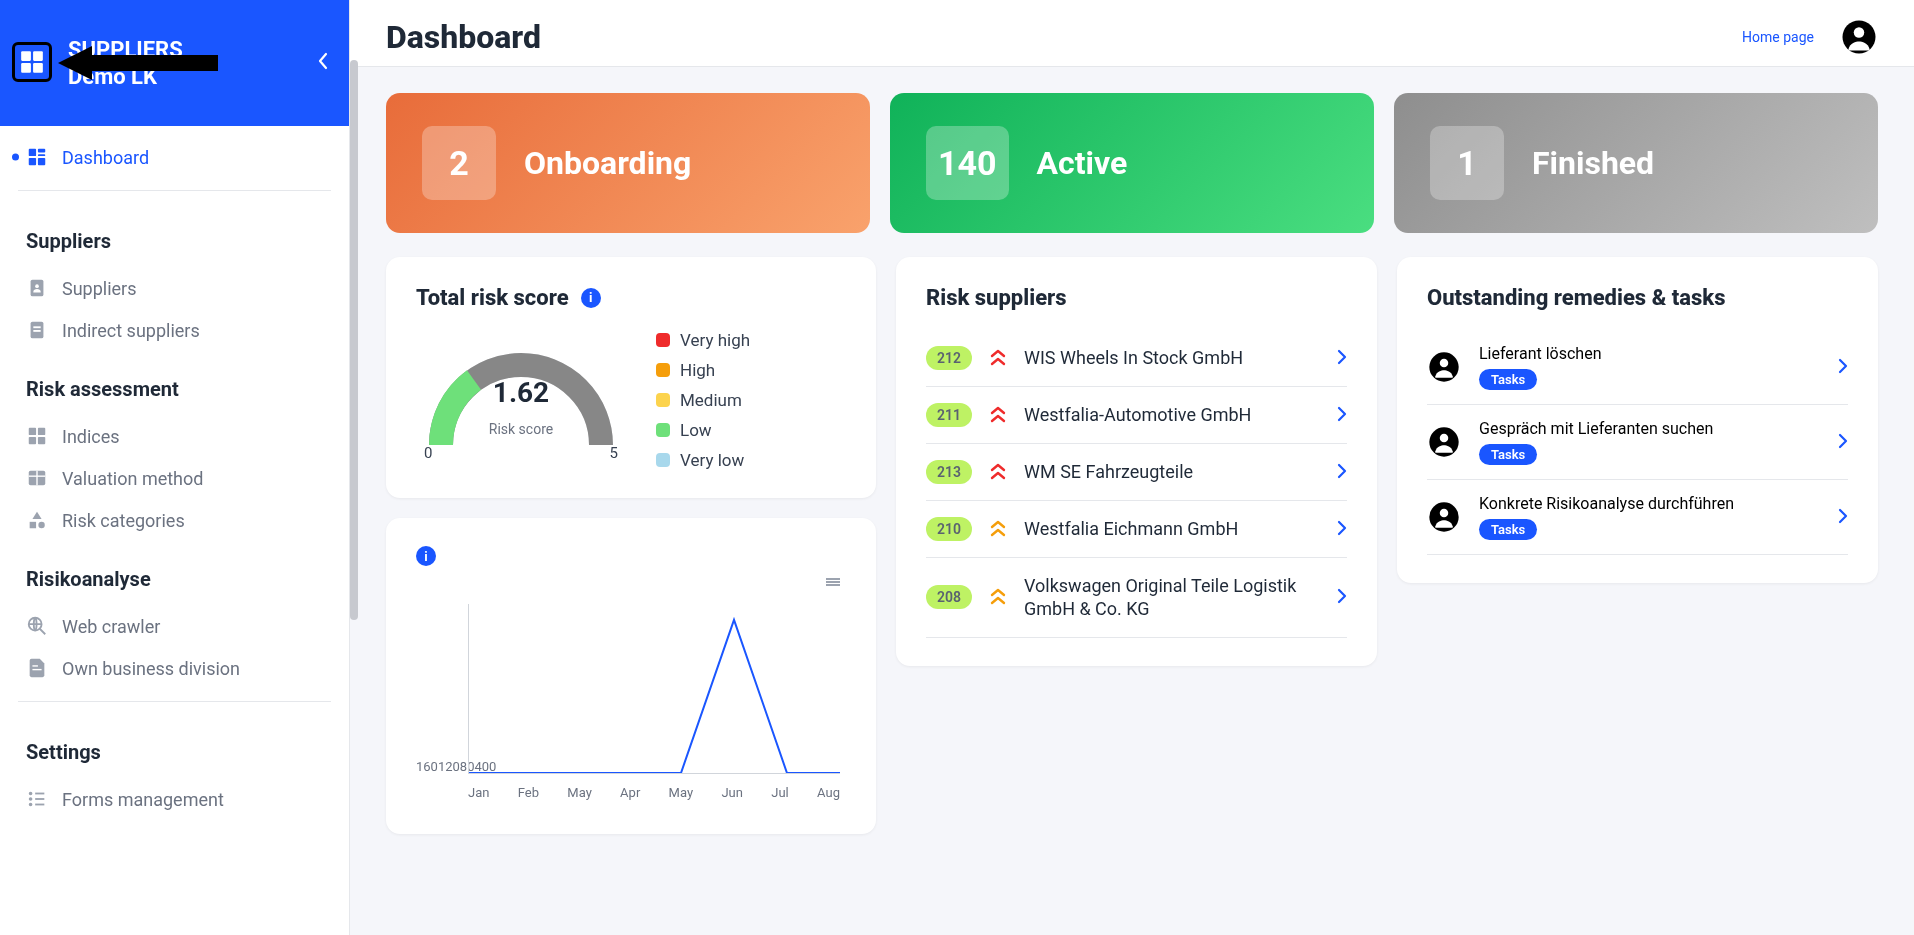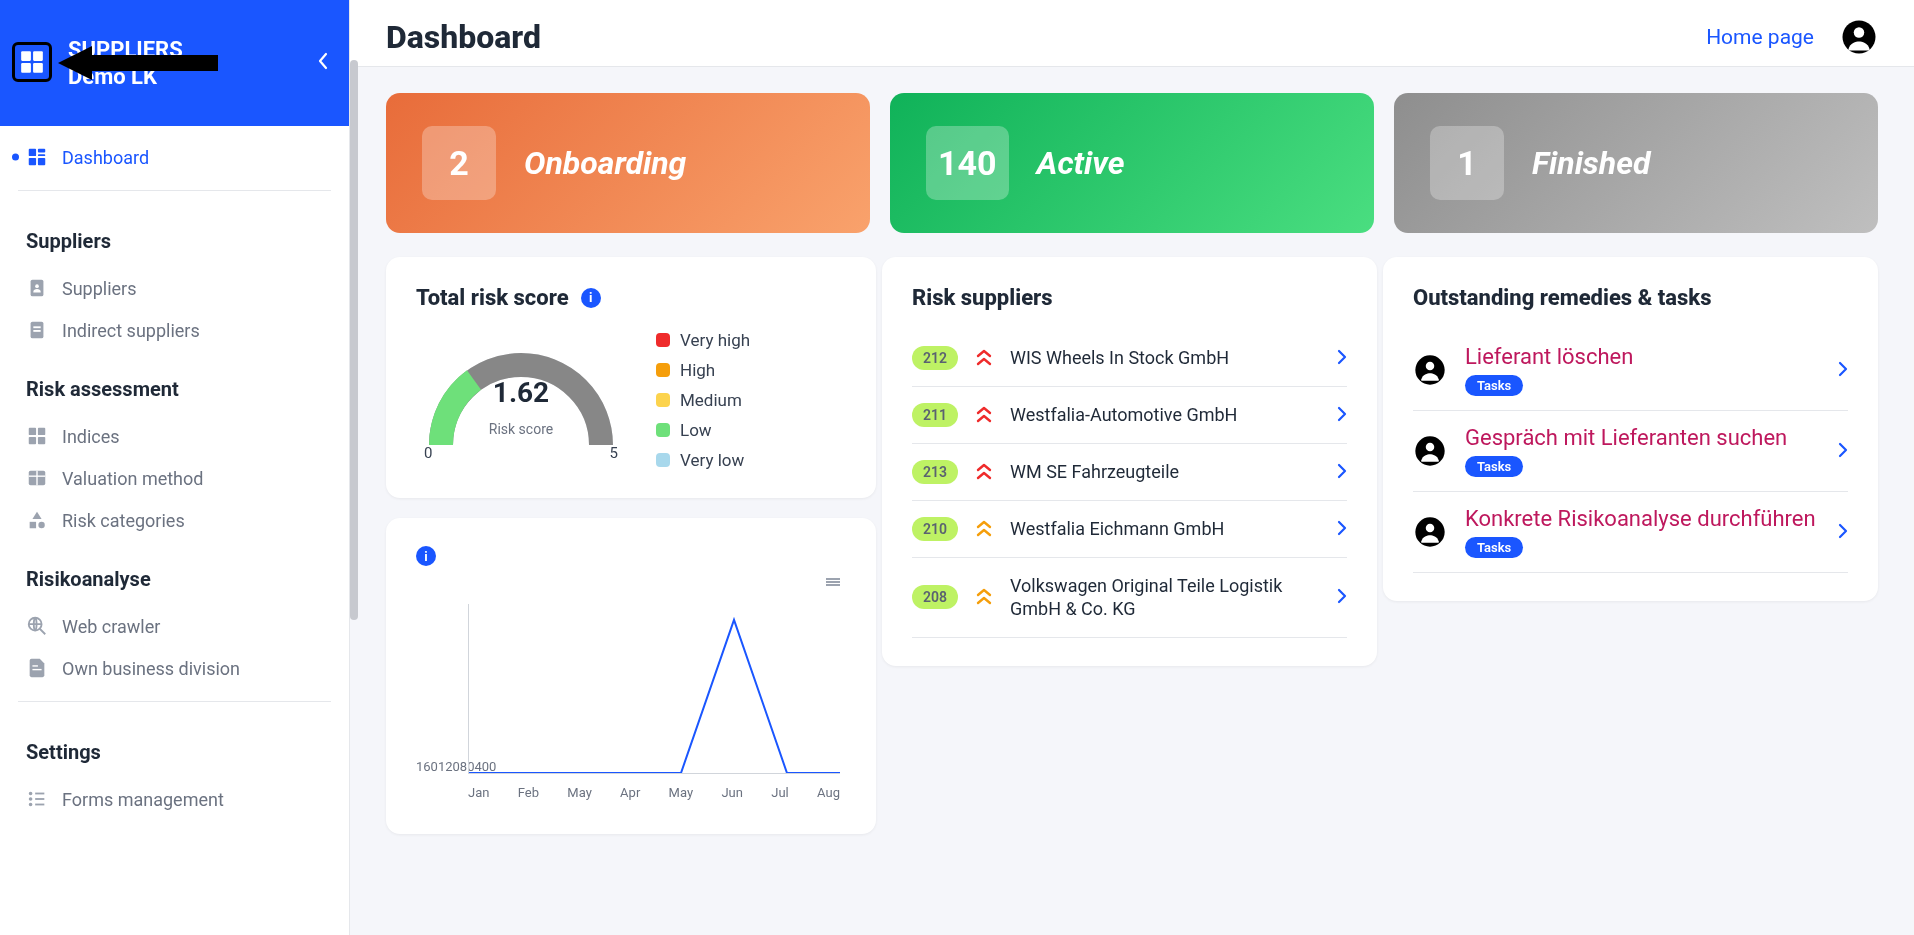--- a/index.html
+++ b/index.html
@@ -22,33 +22,33 @@
 .nav-item.active::before { content: ''; position: absolute; left: -6px; top: 50%; transform: translateY(-50%); width: 7px; height: 7px; background: #1a56ff; border-radius: 50%; }
 .nav-item .icon { width: 22px; height: 22px; flex-shrink: 0; display: flex; align-items: center; justify-content: center; }
 .nav-section-title { font-size: 20px; font-weight: 700; color: #1f2937; padding: 26px 8px 14px; }
 .divider { height: 1px; background: #e5e7eb; margin: 12px 0; }
 
 
 .main { flex: 1; display: flex; flex-direction: column; overflow: hidden; background: #fff; }
 .topbar { display: flex; align-items: center; justify-content: space-between; padding: 18px 36px 10px; border-bottom: 1px solid #e5e7eb; }
 .page-title { font-size: 32px; font-weight: 800; color: #1f2937; }
 .topbar-right { display: flex; align-items: center; gap: 26px; }
-.home-link { color: #1a56ff; font-size: 21px; text-decoration: none; }
+.home-link { color: #1a56ff; font-size: 14px; text-decoration: none; }
 .avatar-btn { width: 38px; height: 38px; border-radius: 50%; display: flex; align-items: center; justify-content: center; cursor: pointer; }
 
 .content { padding: 26px 36px; flex: 1; overflow-y: auto; background: #f5f6fa; }
 .stat-row { display: grid; grid-template-columns: 1fr 1fr 1fr; gap: 20px; margin-bottom: 24px; }
 .stat-card { border-radius: 14px; padding: 28px 36px; display: flex; align-items: center; gap: 28px; color: #fff; height: 140px; }
 .stat-card.orange { background: linear-gradient(135deg, #e86c3a 0%, #f9a26c 100%); }
 .stat-card.green { background: linear-gradient(135deg, #10b259 0%, #4ade80 100%); }
 .stat-card.grey { background: linear-gradient(135deg, #8e8e8e 0%, #bfbfbf 100%); }
 .stat-badge { background: rgba(255,255,255,0.28); border-radius: 10px; min-width: 74px; height: 74px; display: flex; align-items: center; justify-content: center; font-size: 34px; font-weight: 700; padding: 0 12px; }
-.stat-label { font-size: 32px; font-weight: 700; font-style: italic; }
-
-.widget-row { display: grid; grid-template-columns: 490px 1fr 1fr; gap: 6px; align-items: start; }
+.stat-label { font-size: 32px; font-weight: 700; }
+
+.widget-row { display: grid; grid-template-columns: 490px 1fr 1fr; gap: 20px; align-items: start; }
 .card { background: #fff; border-radius: 14px; padding: 28px 30px; box-shadow: 0 1px 3px rgba(0,0,0,0.06); }
 .card-title { font-size: 22px; font-weight: 800; color: #1f2937; margin-bottom: 20px; display: flex; align-items: center; gap: 12px; }
 .info-badge { width: 20px; height: 20px; background: #1a56ff; border-radius: 50%; color: #fff; font-size: 13px; font-weight: 700; display: flex; align-items: center; justify-content: center; }
 
 .gauge-wrap { display: flex; gap: 30px; }
 .gauge { position: relative; width: 210px; height: 130px; }
 .gauge svg { width: 210px; height: 130px; }
 .gauge-value { position: absolute; top: 46px; left: 0; right: 0; text-align: center; font-size: 28px; font-weight: 700; color: #1f2937; }
 .gauge-label { position: absolute; top: 91px; left: 0; right: 0; text-align: center; font-size: 14px; color: #6b7280; }
 .gauge-min { position: absolute; bottom: -2px; left: 8px; font-size: 15px; color: #374151; }
@@ -59,21 +59,21 @@
 
 .risk-list .risk-row { display: flex; align-items: center; gap: 16px; padding: 16px 0; border-bottom: 1px solid #e5e7eb; cursor: pointer; }
 .risk-badge { background: #bef264; color: #5a6270; font-size: 14px; font-weight: 600; padding: 4px 10px; border-radius: 999px; min-width: 46px; text-align: center; }
 .risk-icon { width: 20px; display: flex; flex-direction: column; align-items: center; gap: -2px; }
 .risk-name { flex: 1; font-size: 18px; color: #1f2937; line-height: 1.3; }
 .row-arrow { color: #1a56ff; font-size: 18px; }
 
 .task-list .task-row { display: flex; align-items: center; gap: 18px; padding: 14px 0; border-bottom: 1px solid #e5e7eb; cursor: pointer; }
 .task-avatar { width: 34px; height: 34px; border-radius: 50%; display: flex; align-items: center; justify-content: center; flex-shrink: 0; }
 .task-body { flex: 1; }
-.task-title { font-size: 22px; color: #be185d; margin-bottom: 6px; }
+.task-title { font-size: 16px; color: #000000; margin-bottom: 6px; }
 .task-tag { background: #1a56ff; color: #fff; font-size: 13px; font-weight: 600; padding: 3px 12px; border-radius: 999px; display: inline-block; }
 
 .left-col { display: flex; flex-direction: column; gap: 20px; }
 .chart-card .card-title { justify-content: space-between; }
 .chart-card .card-title .title-text { max-width: 320px; line-height: 1.3; }
 .chart-area { position: relative; height: 220px; }
 .chart-menu { color: #6b7280; font-size: 18px; display: flex; flex-direction: column; gap: 1px; cursor: pointer; position: absolute; right: 6px; top: -8px; }
 .chart-menu span { width: 14px; height: 2px; background: #9ca3af; }
 .y-axis { position: absolute; left: 0; top: 18px; bottom: 32px; width: 44px; display: flex; flex-direction: row; justify-content: space-between; align-items: flex-end; font-size: 13px; color: #6b7280; }
 .x-axis { position: absolute; left: 52px; right: 6px; bottom: 6px; display: flex; justify-content: space-between; font-size: 13px; color: #6b7280; }

